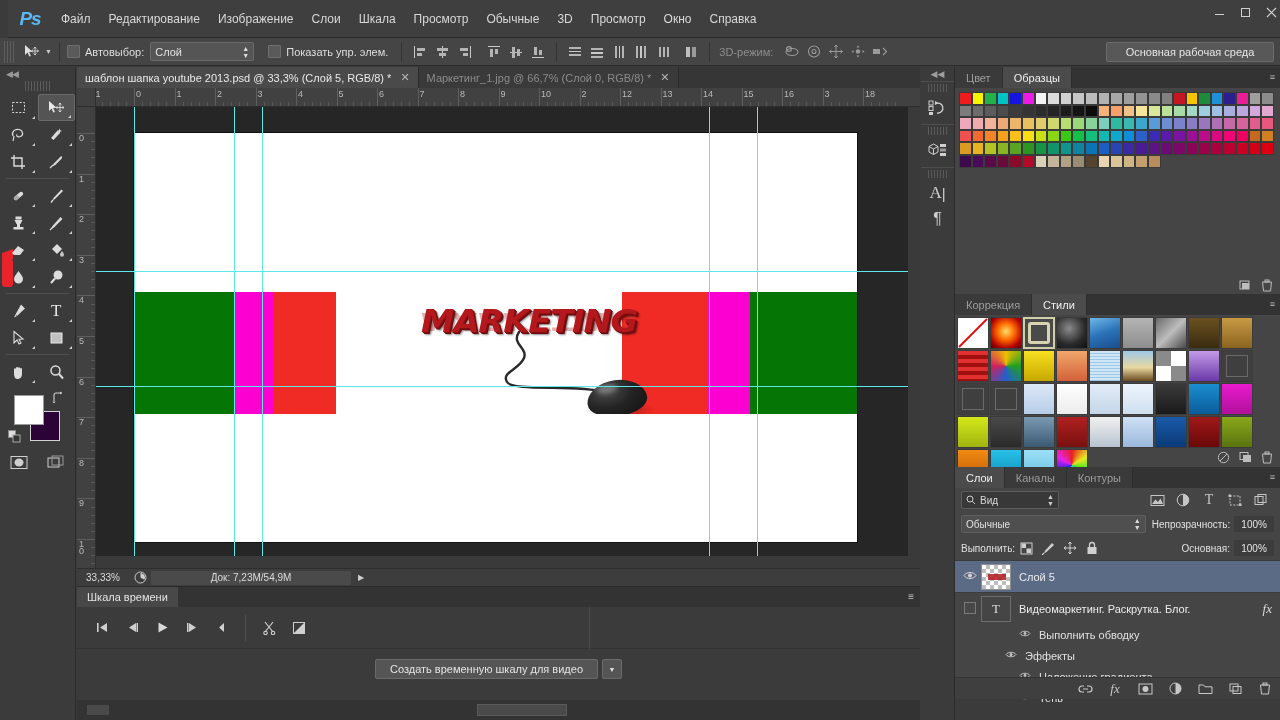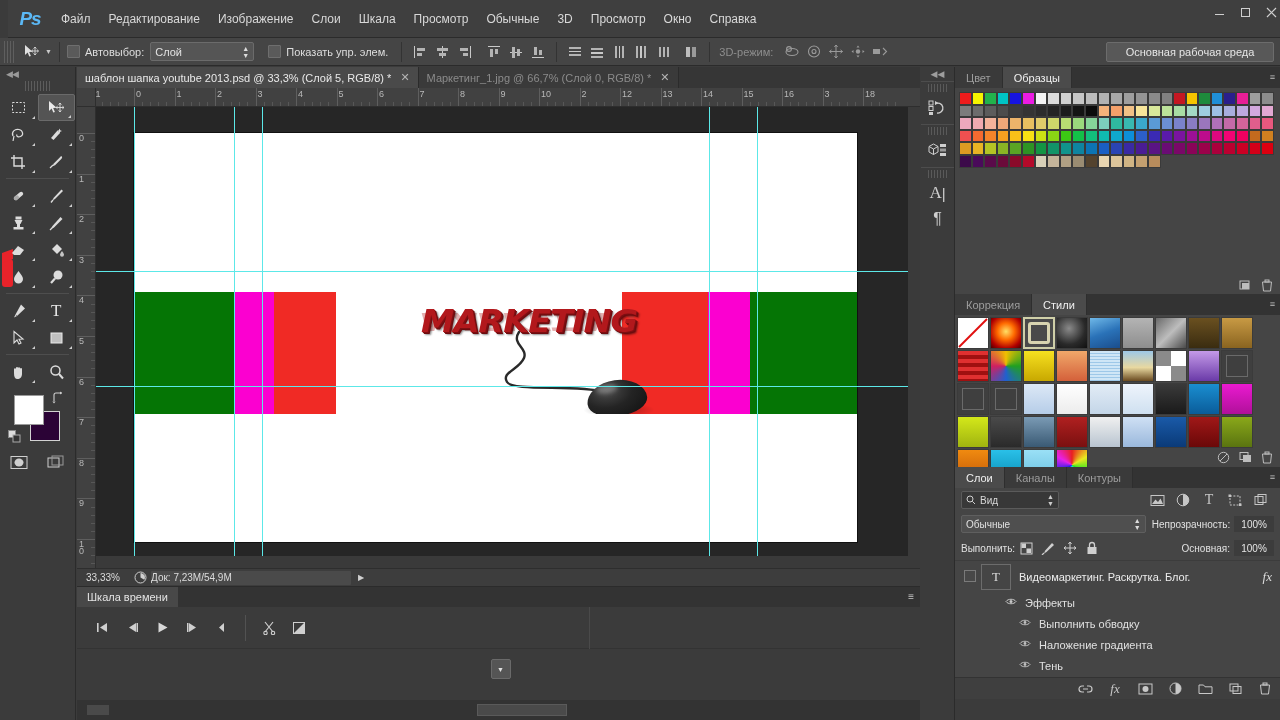--- a/index.html
+++ b/index.html
@@ -194,21 +194,21 @@
   }
 
   
   .statusbar {
     position: absolute; left: 77px; top: 568px; width: 843px; height: 18px;
     background: #3d3d3d; display: flex; align-items: center;
     border-top: 1px solid #2e2e2e;
   }
   .zoom-val { width: 52px; text-align: center; font-size: 10px; color: #dcdcdc; }
   .st-icon { width: 22px; display: flex; align-items: center; justify-content: center; color: #cfcfcf; font-size: 11px; }
-  .doc-size { flex: 0 0 200px; font-size: 10px; color: #dcdcdc;
+  .doc-size { flex: 0 0 200px; text-align: center; font-size: 10px; color: #dcdcdc;
     background: #4a4a4a; height: 14px; line-height: 14px; border-radius: 1px; }
   .st-arrow { width: 20px; text-align: center; font-size: 8px; color: #d0d0d0; }
   .canvas-scroll-r {
     position: absolute; left: 908px; top: 107px; width: 12px; height: 461px; background: #3a3a3a;
   }
   .canvas-scroll-b {
     position: absolute; left: 96px; top: 556px; width: 812px; height: 12px; background: #3a3a3a;
   }
 
   
@@ -984,20 +984,23 @@
       <div class="tl-btn">
         <svg width="15" height="14" viewBox="0 0 15 14">
             <rect x="1.5" y="1.5" width="11" height="11" fill="none" stroke="#cfcfcf"></rect>
             <path d="M1.5 12.5 L12.5 1.5 L12.5 12.5 z" fill="#cfcfcf"></path>
           </svg>
       </div>
       <div style="flex:1"></div>
       <div class="tl-sep2" style="margin-right:330px;"></div>
     </div>
     <div class="tl-center">
+      <div class="tl-create">
+        <span>Создать временную шкалу для видео</span>
+      </div>
       <div class="tl-create-arrow">▼</div>
     </div>
     <div class="tl-bottom">
       <div class="tl-bar-l"></div>
       <div class="tl-bar-m"></div>
     </div>
   </div>
 
   <div class="icondock">
     <div class="dock-collapse">◀◀</div>
@@ -1374,41 +1377,51 @@
               <rect x="1.5" y="6" width="9" height="7" fill="#cfcfcf"></rect>
               <path d="M3.5 6 V4 a2.5 2.5 0 0 1 5 0 V6" fill="none" stroke="#cfcfcf" stroke-width="1.3"></path>
             </svg>
         </div>
         <div style="flex:1"></div>
         <div class="op-label">Основная:</div>
         <div class="op-val">100%</div>
       </div>
 
       <div id="layer-list">
+          <div class="layer-item sel">
+            <div class="eye"><svg width="14" height="11" viewBox="0 0 14 11">
+                <path d="M1 5.5 C3.5 1.5 10.5 1.5 13 5.5 C10.5 9.5 3.5 9.5 1 5.5 z" fill="none" stroke="#d6d6d6"></path>
+                <circle cx="7" cy="5.5" r="2" fill="#d6d6d6"></circle>
+              </svg></div>
+            <div class="thumb">
+              <div class="thumb-mini"></div>
+            </div>
+            <div class="layer-name">Слой 5</div>
+          </div>
           <div class="layer-item">
             <div class="eye"><span class="chk" style="display:inline-block"></span></div>
             <div class="thumb tbox">T</div>
             <div class="layer-name">Видеомаркетинг. Раскрутка. Блог.</div>
             <div class="fx-badge">fx</div>
+          </div>
+          <div class="fx-row">
+            <span style="width:62px"></span>
+            <span class="fx-eye"><svg width="12" height="9" viewBox="0 0 12 9">
+                <path d="M1 4.5 C3 1.5 9 1.5 11 4.5 C9 7.5 3 7.5 1 4.5 z" fill="none" stroke="#c0c0c0"></path>
+                <circle cx="6" cy="4.5" r="1.4" fill="#c0c0c0"></circle>
+              </svg></span>
+            <span style="margin-left: 6px;">Выполнить обводку</span>
           </div>
           <div class="fx-row">
             <span style="width:48px"></span>
             <span class="fx-eye"><svg width="12" height="9" viewBox="0 0 12 9">
                 <path d="M1 4.5 C3 1.5 9 1.5 11 4.5 C9 7.5 3 7.5 1 4.5 z" fill="none" stroke="#c8c8c8"></path>
                 <circle cx="6" cy="4.5" r="1.5" fill="#c8c8c8"></circle>
               </svg></span>
             <span style="margin-left: 6px;">Эффекты</span>
-          </div>
-          <div class="fx-row">
-            <span style="width:62px"></span>
-            <span class="fx-eye"><svg width="12" height="9" viewBox="0 0 12 9">
-                <path d="M1 4.5 C3 1.5 9 1.5 11 4.5 C9 7.5 3 7.5 1 4.5 z" fill="none" stroke="#c0c0c0"></path>
-                <circle cx="6" cy="4.5" r="1.4" fill="#c0c0c0"></circle>
-              </svg></span>
-            <span style="margin-left: 6px;">Выполнить обводку</span>
           </div>
           <div class="fx-row">
             <span style="width:62px"></span>
             <span class="fx-eye"><svg width="12" height="9" viewBox="0 0 12 9">
                 <path d="M1 4.5 C3 1.5 9 1.5 11 4.5 C9 7.5 3 7.5 1 4.5 z" fill="none" stroke="#c0c0c0"></path>
                 <circle cx="6" cy="4.5" r="1.4" fill="#c0c0c0"></circle>
               </svg></span>
             <span style="margin-left: 6px;">Наложение градиента</span>
           </div>
           <div class="fx-row">

